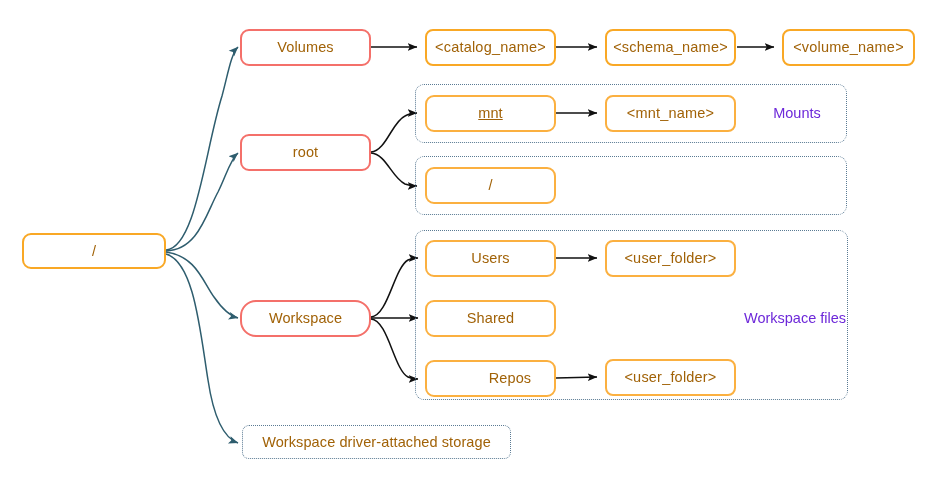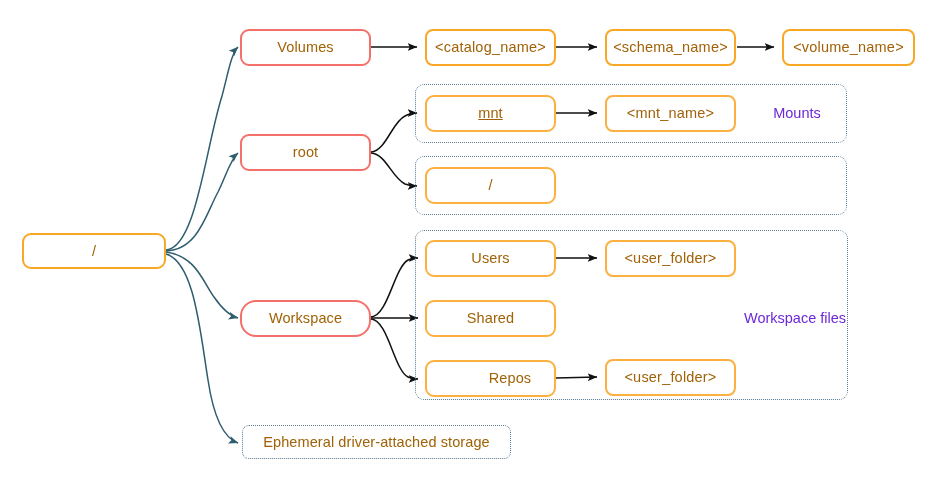--- a/index.html
+++ b/index.html
@@ -143,15 +143,15 @@
   <div class="node orange-light mono-ish" style="left:605px; top:95px; width:131px; height:37px;">&lt;mnt_name&gt;</div>
   <div class="node orange-light" style="left:425px; top:167px; width:131px; height:37px;">/</div>
 
   <div class="node red" style="left:240px; top:300px; width:131px; height:37px;border-radius:16px;">Workspace</div>
   <div class="node orange-light" style="left:425px; top:240px; width:131px; height:37px;">Users</div>
   <div class="node orange-light mono-ish" style="left:605px; top:240px; width:131px; height:37px;">&lt;user_folder&gt;</div>
   <div class="node orange-light" style="left:425px; top:300px; width:131px; height:37px;">Shared</div>
   <div class="node orange-light" style="left:425px; top:360px; width:131px; height:37px;padding-left:39px;">Repos</div>
   <div class="node orange-light mono-ish" style="left:605px; top:359px; width:131px; height:37px;">&lt;user_folder&gt;</div>
 
-  <div class="node dotted-box" style="left:242px; top:425px; width:269px; height:34px;">Ephemeral driver-attached storage</div>
+  <div class="node dotted-box" style="left:242px; top:425px; width:269px; height:34px;">Workspace driver-attached storage</div>
 
 </div>
 
 </body></html>

